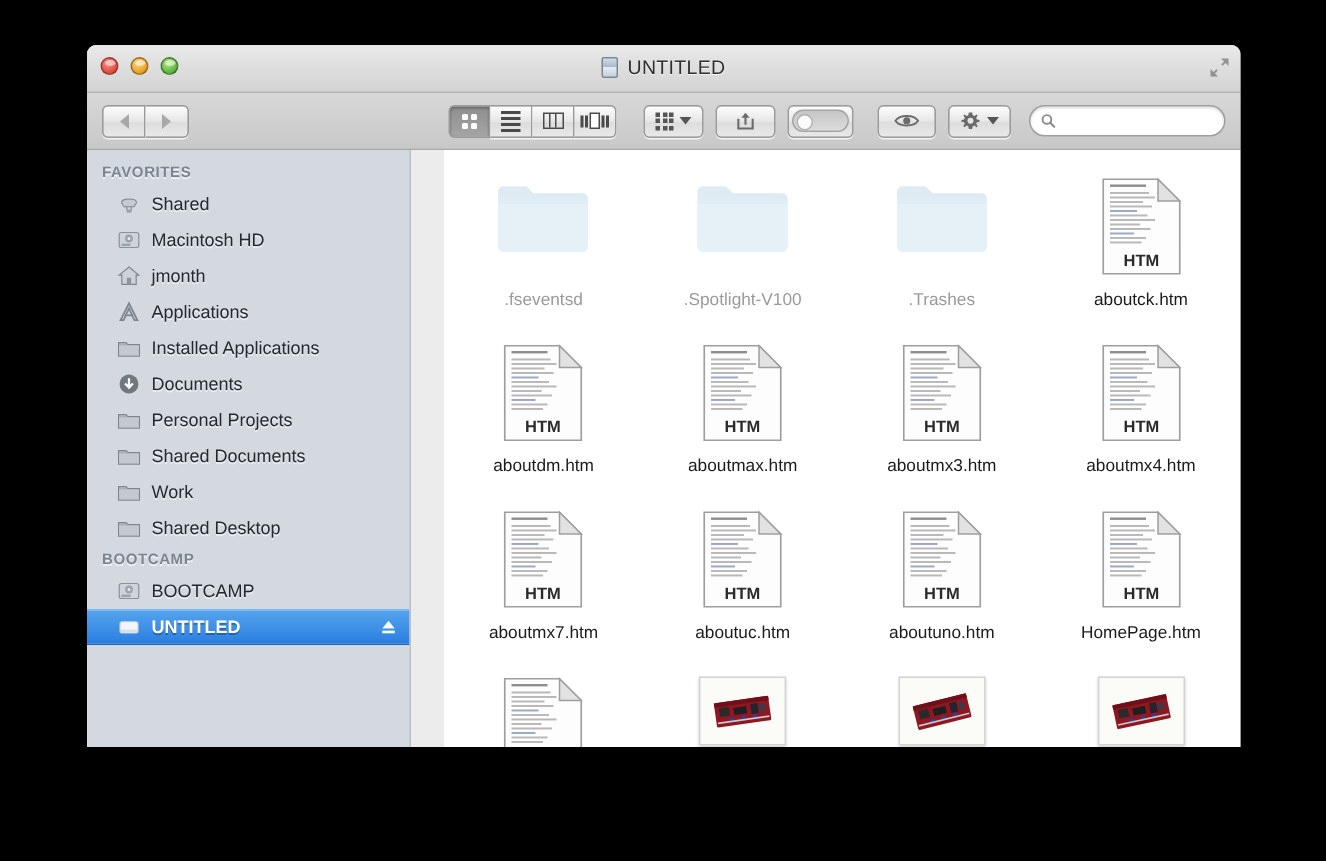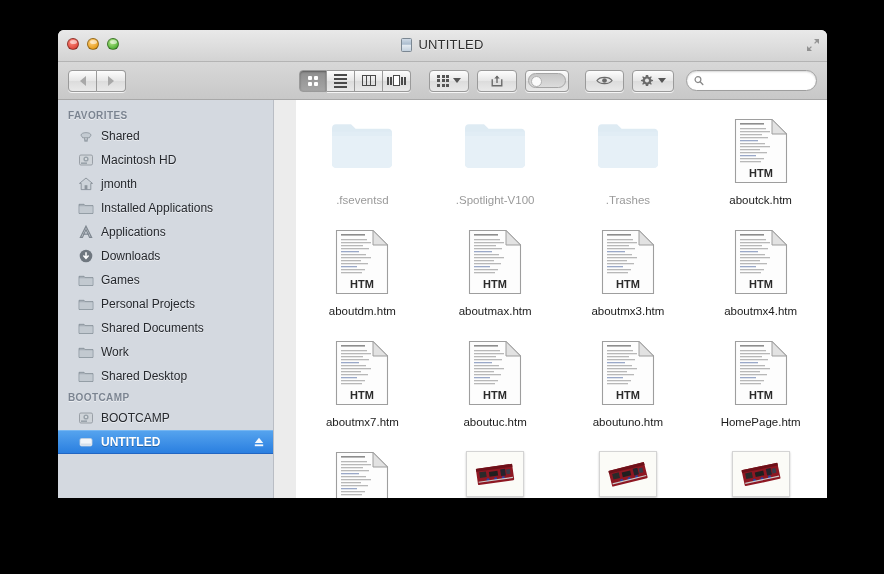--- a/index.html
+++ b/index.html
@@ -410,45 +410,38 @@
         </div>
         <div class="sb-item">
           <svg class="sb-ico" viewBox="0 0 16 16">
             <path d="M8 2 L14.5 7.4 L12.8 7.4 L12.8 13.6 L3.2 13.6 L3.2 7.4 L1.5 7.4 Z" fill="#cdd3d9" stroke="#7d868f" stroke-width="0.8"></path>
             <rect x="6.6" y="9.2" width="2.8" height="4.4" fill="#8c949c"></rect>
           </svg>
           <span>jmonth</span>
         </div>
         <div class="sb-item">
           <svg class="sb-ico" viewBox="0 0 16 16">
+            <path d="M8 2.2 L13.6 13.4 L11.6 13.4 L8 5.6 L4.4 13.4 L2.4 13.4 Z" fill="none" stroke="#7d868f" stroke-width="1.2"></path>
+            <path d="M5.2 10.2 L10.8 10.2" stroke="#7d868f" stroke-width="1.2"></path>
+          </svg>
+          <span>Applications</span>
+        </div>
+        <div class="sb-item">
+          <svg class="sb-ico" viewBox="0 0 16 16">
             <path d="M1 4.3 L6 4.3 L7.2 5.6 L15 5.6 L15 13.4 L1 13.4 Z" fill="#a8b0b8" stroke="#7d868f" stroke-width="0.7"></path>
             <path d="M1.4 6.3 L14.6 6.3 L14.6 13 L1.4 13 Z" fill="#c2c9d0"></path>
           </svg>
           <span>Installed Applications</span>
         </div>
         <div class="sb-item">
           <svg class="sb-ico" viewBox="0 0 16 16">
-            <path d="M8 2.2 L13.6 13.4 L11.6 13.4 L8 5.6 L4.4 13.4 L2.4 13.4 Z" fill="none" stroke="#7d868f" stroke-width="1.2"></path>
-            <path d="M5.2 10.2 L10.8 10.2" stroke="#7d868f" stroke-width="1.2"></path>
-          </svg>
-          <span>Applications</span>
-        </div>
-        <div class="sb-item">
-          <svg class="sb-ico" viewBox="0 0 16 16">
             <circle cx="8" cy="8" r="6.3" fill="#6f777f"></circle>
             <path d="M8 4.2 L8 9.6 M5.4 7.6 L8 10.4 L10.6 7.6" stroke="#fff" stroke-width="1.5" fill="none"></path>
           </svg>
-          <span>Downloads</span>
-        </div>
-        <div class="sb-item">
-          <svg class="sb-ico" viewBox="0 0 16 16">
-            <path d="M1 4.3 L6 4.3 L7.2 5.6 L15 5.6 L15 13.4 L1 13.4 Z" fill="#a8b0b8" stroke="#7d868f" stroke-width="0.7"></path>
-            <path d="M1.4 6.3 L14.6 6.3 L14.6 13 L1.4 13 Z" fill="#c2c9d0"></path>
-          </svg>
-          <span>Games</span>
+          <span>Documents</span>
         </div>
         <div class="sb-item">
           <svg class="sb-ico" viewBox="0 0 16 16">
             <path d="M1 4.3 L6 4.3 L7.2 5.6 L15 5.6 L15 13.4 L1 13.4 Z" fill="#a8b0b8" stroke="#7d868f" stroke-width="0.7"></path>
             <path d="M1.4 6.3 L14.6 6.3 L14.6 13 L1.4 13 Z" fill="#c2c9d0"></path>
           </svg>
           <span>Personal Projects</span>
         </div>
         <div class="sb-item">
           <svg class="sb-ico" viewBox="0 0 16 16">

